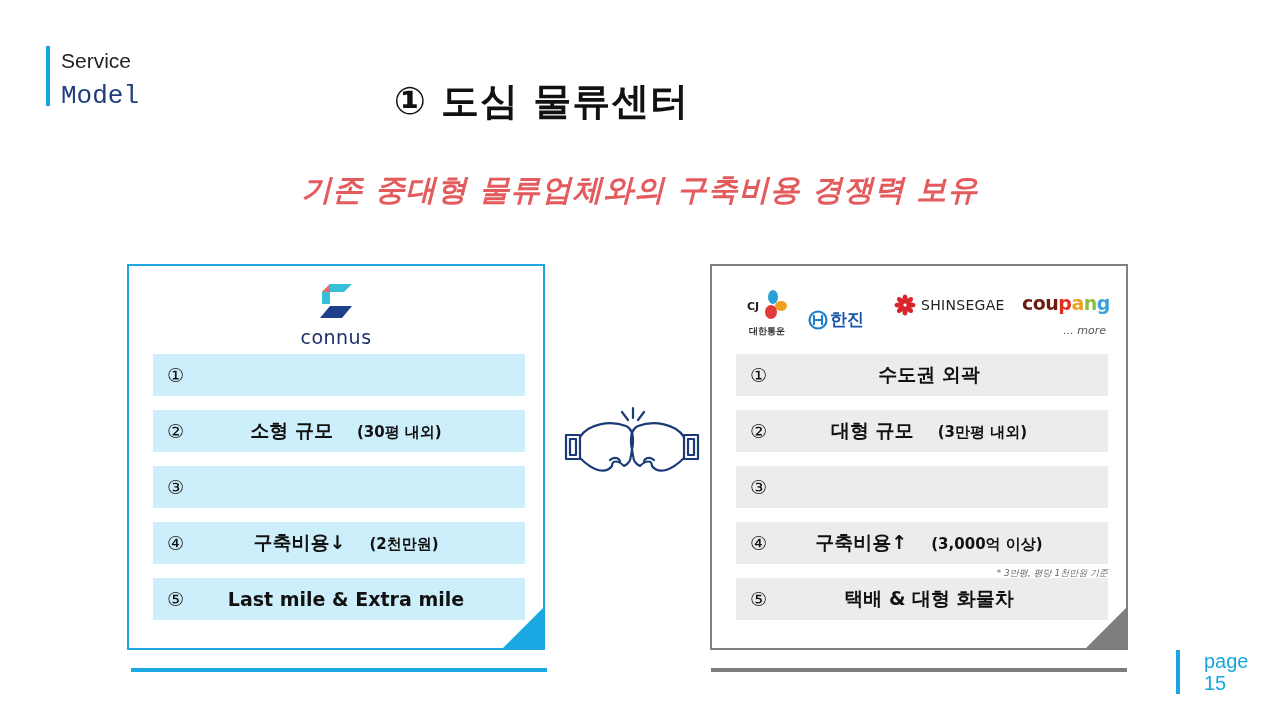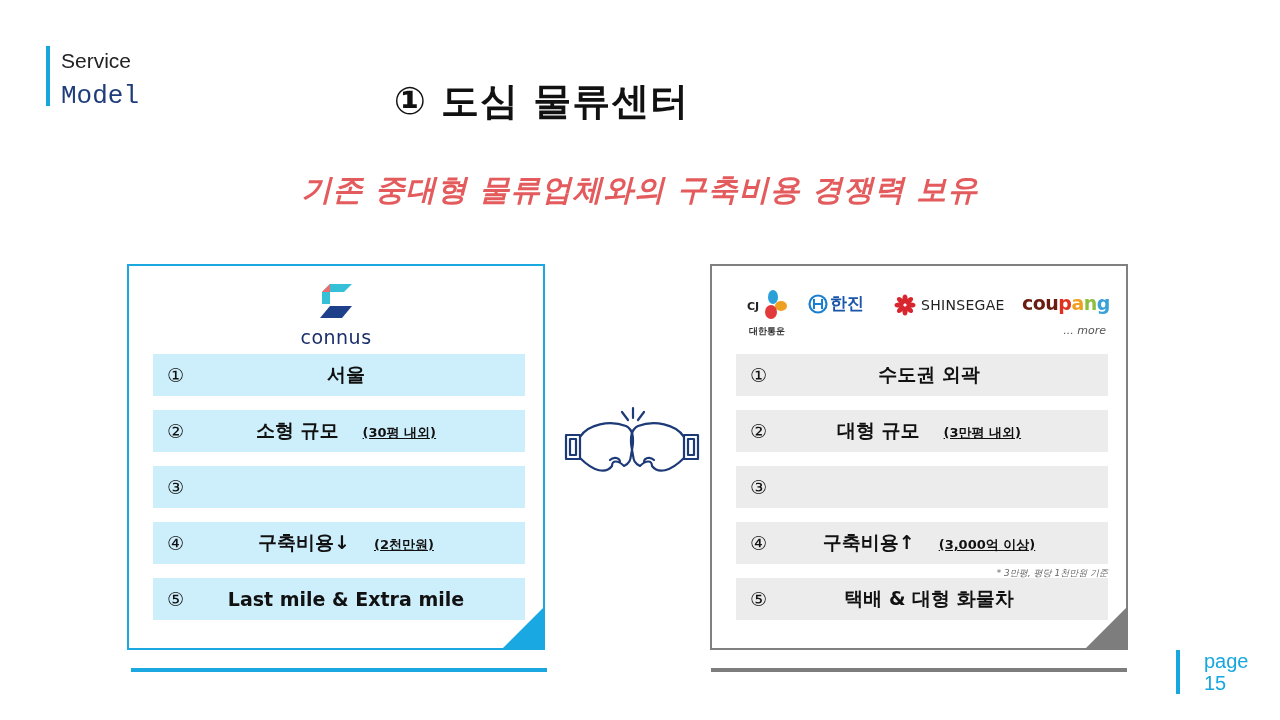--- a/index.html
+++ b/index.html
@@ -25,34 +25,34 @@
   .underline.right { left: 711px; width: 416px; background: #7d7d7d; }
 
   .logo-connus { position: absolute; left: 0; top: 16px; width: 414px; text-align: center; }
   .connus-mark { display: block; margin: 0 auto; width: 40px; height: 42px; }
   .connus-text { font-family: "DejaVu Sans", sans-serif; font-size: 19px; color: #1b2f6a; letter-spacing: 0.5px; margin-top: 2px; }
 
   .logos { position: absolute; left: 20px; top: 18px; right: 20px; height: 60px; }
   .logo { position: absolute; }
   .cj { left: 14px; top: 4px; width: 42px; }
   .cj .cj-sub { font-size: 9px; font-weight: bold; color: #333; text-align: center; margin-top: 1px; }
-  .hanjin { left: 76px; top: 8px; display: flex; align-items: center; }
+  .hanjin { left: 76px; top: 24px; display: flex; align-items: center; }
   .hanjin .h-text { font-size: 17px; font-weight: bold; color: #1a56a8; margin-left: 2px; }
   .shinsegae { left: 162px; top: 10px; display: flex; align-items: center; }
   .shinsegae .s-text { font-family: "DejaVu Sans", sans-serif; font-size: 14px; color: #222; margin-left: 5px; letter-spacing: 0.3px; }
   .coupang { left: 290px; top: 8px; font-family: "DejaVu Sans", sans-serif; font-size: 19px; font-weight: bold; letter-spacing: -0.5px; }
   .more { position: absolute; right: 0; top: 40px; font-size: 11px; font-style: italic; color: #555; }
 
   .rows { position: absolute; left: 24px; top: 88px; width: 372px; }
   .row { position: relative; height: 42px; margin-bottom: 14px; display: flex; align-items: center; }
   .card.left .row { background: #cdeefb; }
   .card.right .row { background: #ececec; }
   .row .num { position: absolute; left: 14px; font-size: 19px; color: #111; }
   .row .txt { width: 100%; text-align: center; font-size: 19px; font-weight: bold; color: #111; padding-left: 14px; }
-  .row .txt .small { font-size: 13px; font-weight: bold; margin-left: 24px; text-decoration: underline; }
+  .row .txt .small { font-size: 15px; font-weight: bold; margin-left: 24px; }
   .note { position: absolute; right: 0; font-size: 9px; font-style: italic; color: #666; }
 
   .vs-icon { position: absolute; left: 562px; top: 400px; width: 140px; height: 80px; }
 
   .page-num { position: absolute; left: 1176px; top: 650px; height: 44px; border-left: 4px solid #17a6de; padding-left: 24px; }
   .page-num .p1, .page-num .p2 { font-family: "Liberation Sans", sans-serif; font-size: 20px; color: #17a6de; line-height: 22px; }
 </style>
 </head>
 <body>
 
@@ -70,21 +70,20 @@
       <polygon points="14,2 36,2 28,10 6,10" fill="#35c0d8"></polygon>
       <polygon points="6,10 14,2 14,10" fill="#ee6b6b"></polygon>
       <polygon points="6,10 14,10 14,22 6,22" fill="#35c0d8"></polygon>
       <polygon points="14,24 36,24 26,36 4,36" fill="#1e3f8a"></polygon>
     </svg>
     <div class="connus-text">connus</div>
   </div>
   <div class="rows">
     <div class="row">
       <span class="num">①</span>
-      <span class="txt"><span>서울</span></span>
     </div>
     <div class="row">
       <span class="num">②</span>
       <span class="txt"><span>소형 규모</span><span class="small">(30평 내외)</span></span>
     </div>
     <div class="row">
       <span class="num">③</span>
     </div>
     <div class="row">
       <span class="num">④</span>

